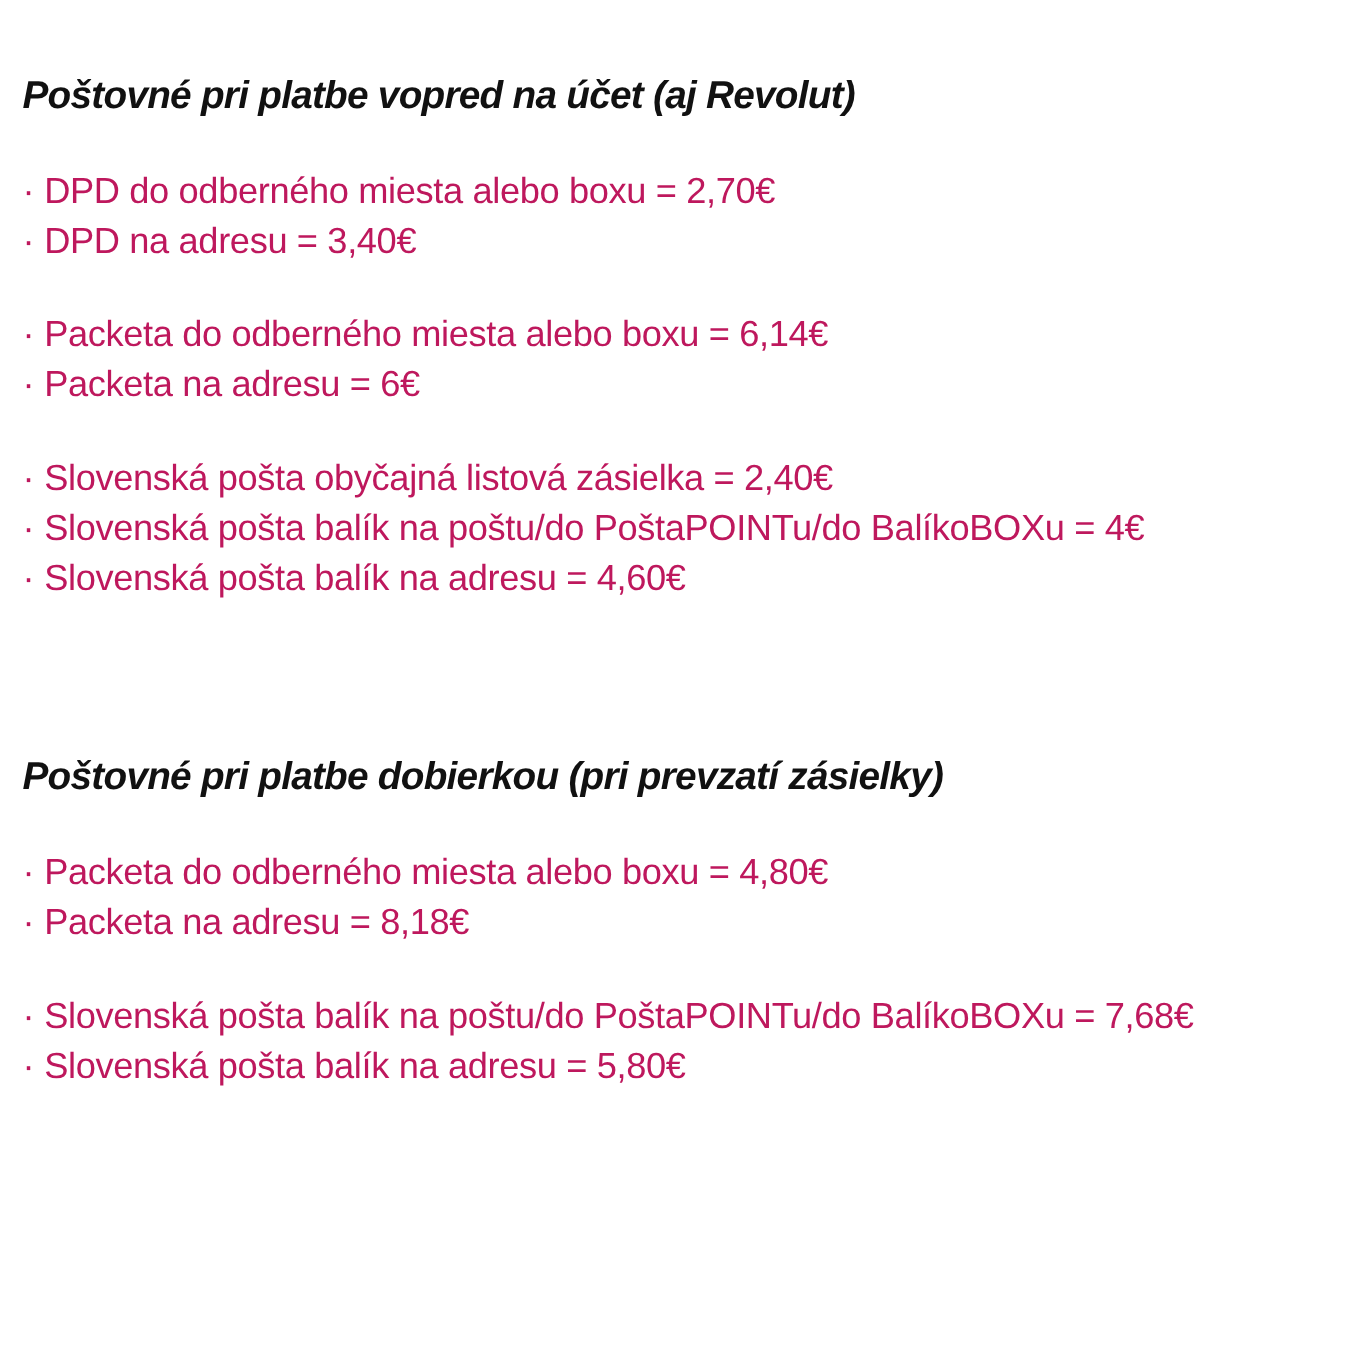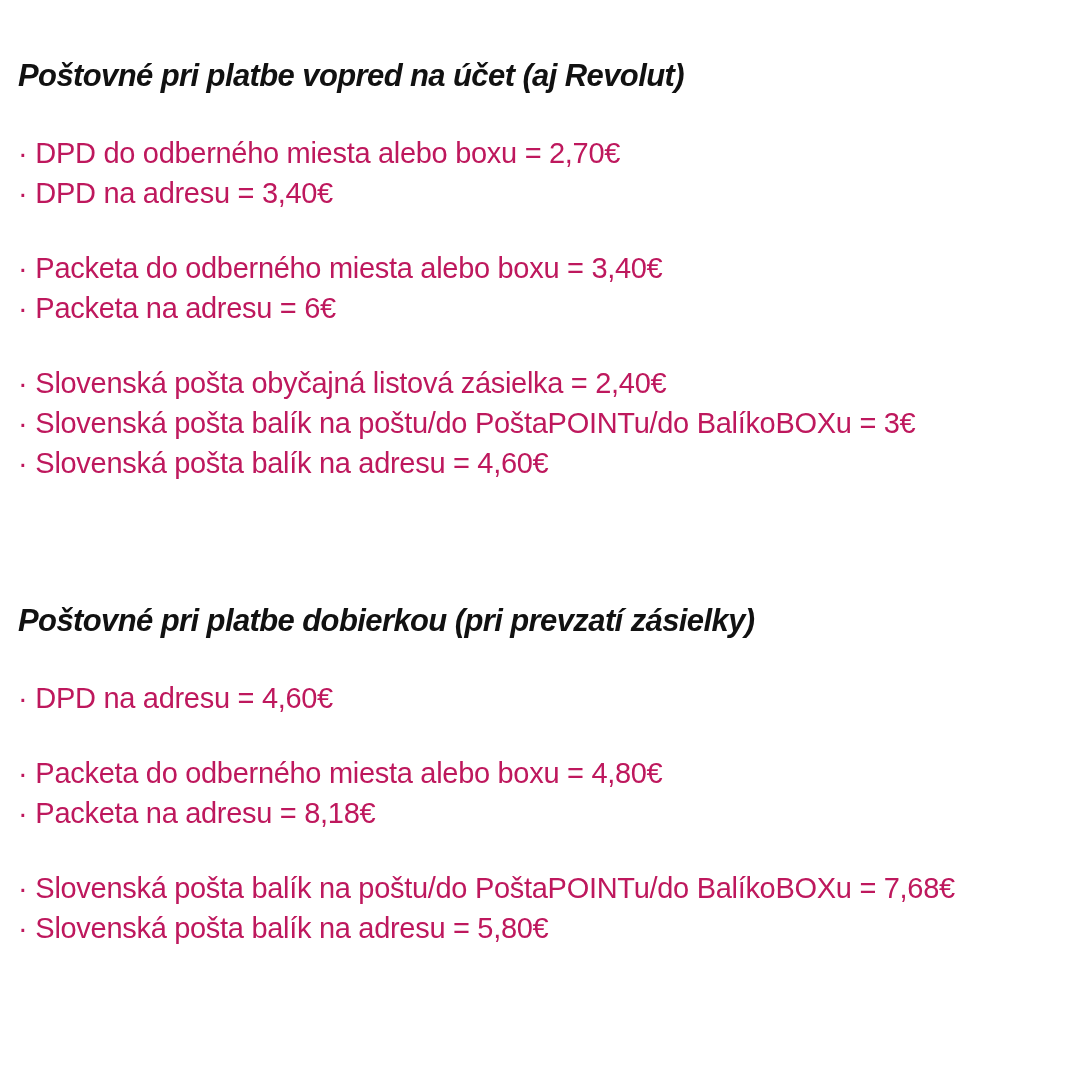--- a/index.html
+++ b/index.html
@@ -62,36 +62,35 @@
 
   <section class="price-section">
     <h1 class="section-heading">Poštovné pri platbe vopred na účet (aj Revolut)</h1>
 
     <div class="carrier-group">
       <p class="price-line"><span class="bullet">·</span><span>DPD do odberného miesta alebo boxu = 2,70€</span></p>
       <p class="price-line"><span class="bullet">·</span><span>DPD na adresu = 3,40€</span></p>
     </div>
 
     <div class="carrier-group">
-      <p class="price-line"><span class="bullet">·</span><span>Packeta do odberného miesta alebo boxu = 3,40€</span></p>
+      <p class="price-line"><span class="bullet">·</span><span>Packeta do odberného miesta alebo boxu = 6,14€</span></p>
       <p class="price-line"><span class="bullet">·</span><span>Packeta na adresu = 6€</span></p>
     </div>
 
     <div class="carrier-group">
       <p class="price-line"><span class="bullet">·</span><span>Slovenská pošta obyčajná listová zásielka = 2,40€</span></p>
-      <p class="price-line"><span class="bullet">·</span><span>Slovenská pošta balík na poštu/do PoštaPOINTu/do BalíkoBOXu = 3€</span></p>
+      <p class="price-line"><span class="bullet">·</span><span>Slovenská pošta balík na poštu/do PoštaPOINTu/do BalíkoBOXu = 4€</span></p>
       <p class="price-line"><span class="bullet">·</span><span>Slovenská pošta balík na adresu = 4,60€</span></p>
     </div>
   </section>
 
   <section class="price-section">
     <h1 class="section-heading">Poštovné pri platbe dobierkou (pri prevzatí zásielky)</h1>
 
     <div class="carrier-group">
-      <p class="price-line"><span class="bullet">·</span><span>DPD na adresu = 4,60€</span></p>
     </div>
 
     <div class="carrier-group">
       <p class="price-line"><span class="bullet">·</span><span>Packeta do odberného miesta alebo boxu = 4,80€</span></p>
       <p class="price-line"><span class="bullet">·</span><span>Packeta na adresu = 8,18€</span></p>
     </div>
 
     <div class="carrier-group">
       <p class="price-line"><span class="bullet">·</span><span>Slovenská pošta balík na poštu/do PoštaPOINTu/do BalíkoBOXu = 7,68€</span></p>
       <p class="price-line"><span class="bullet">·</span><span>Slovenská pošta balík na adresu = 5,80€</span></p>

